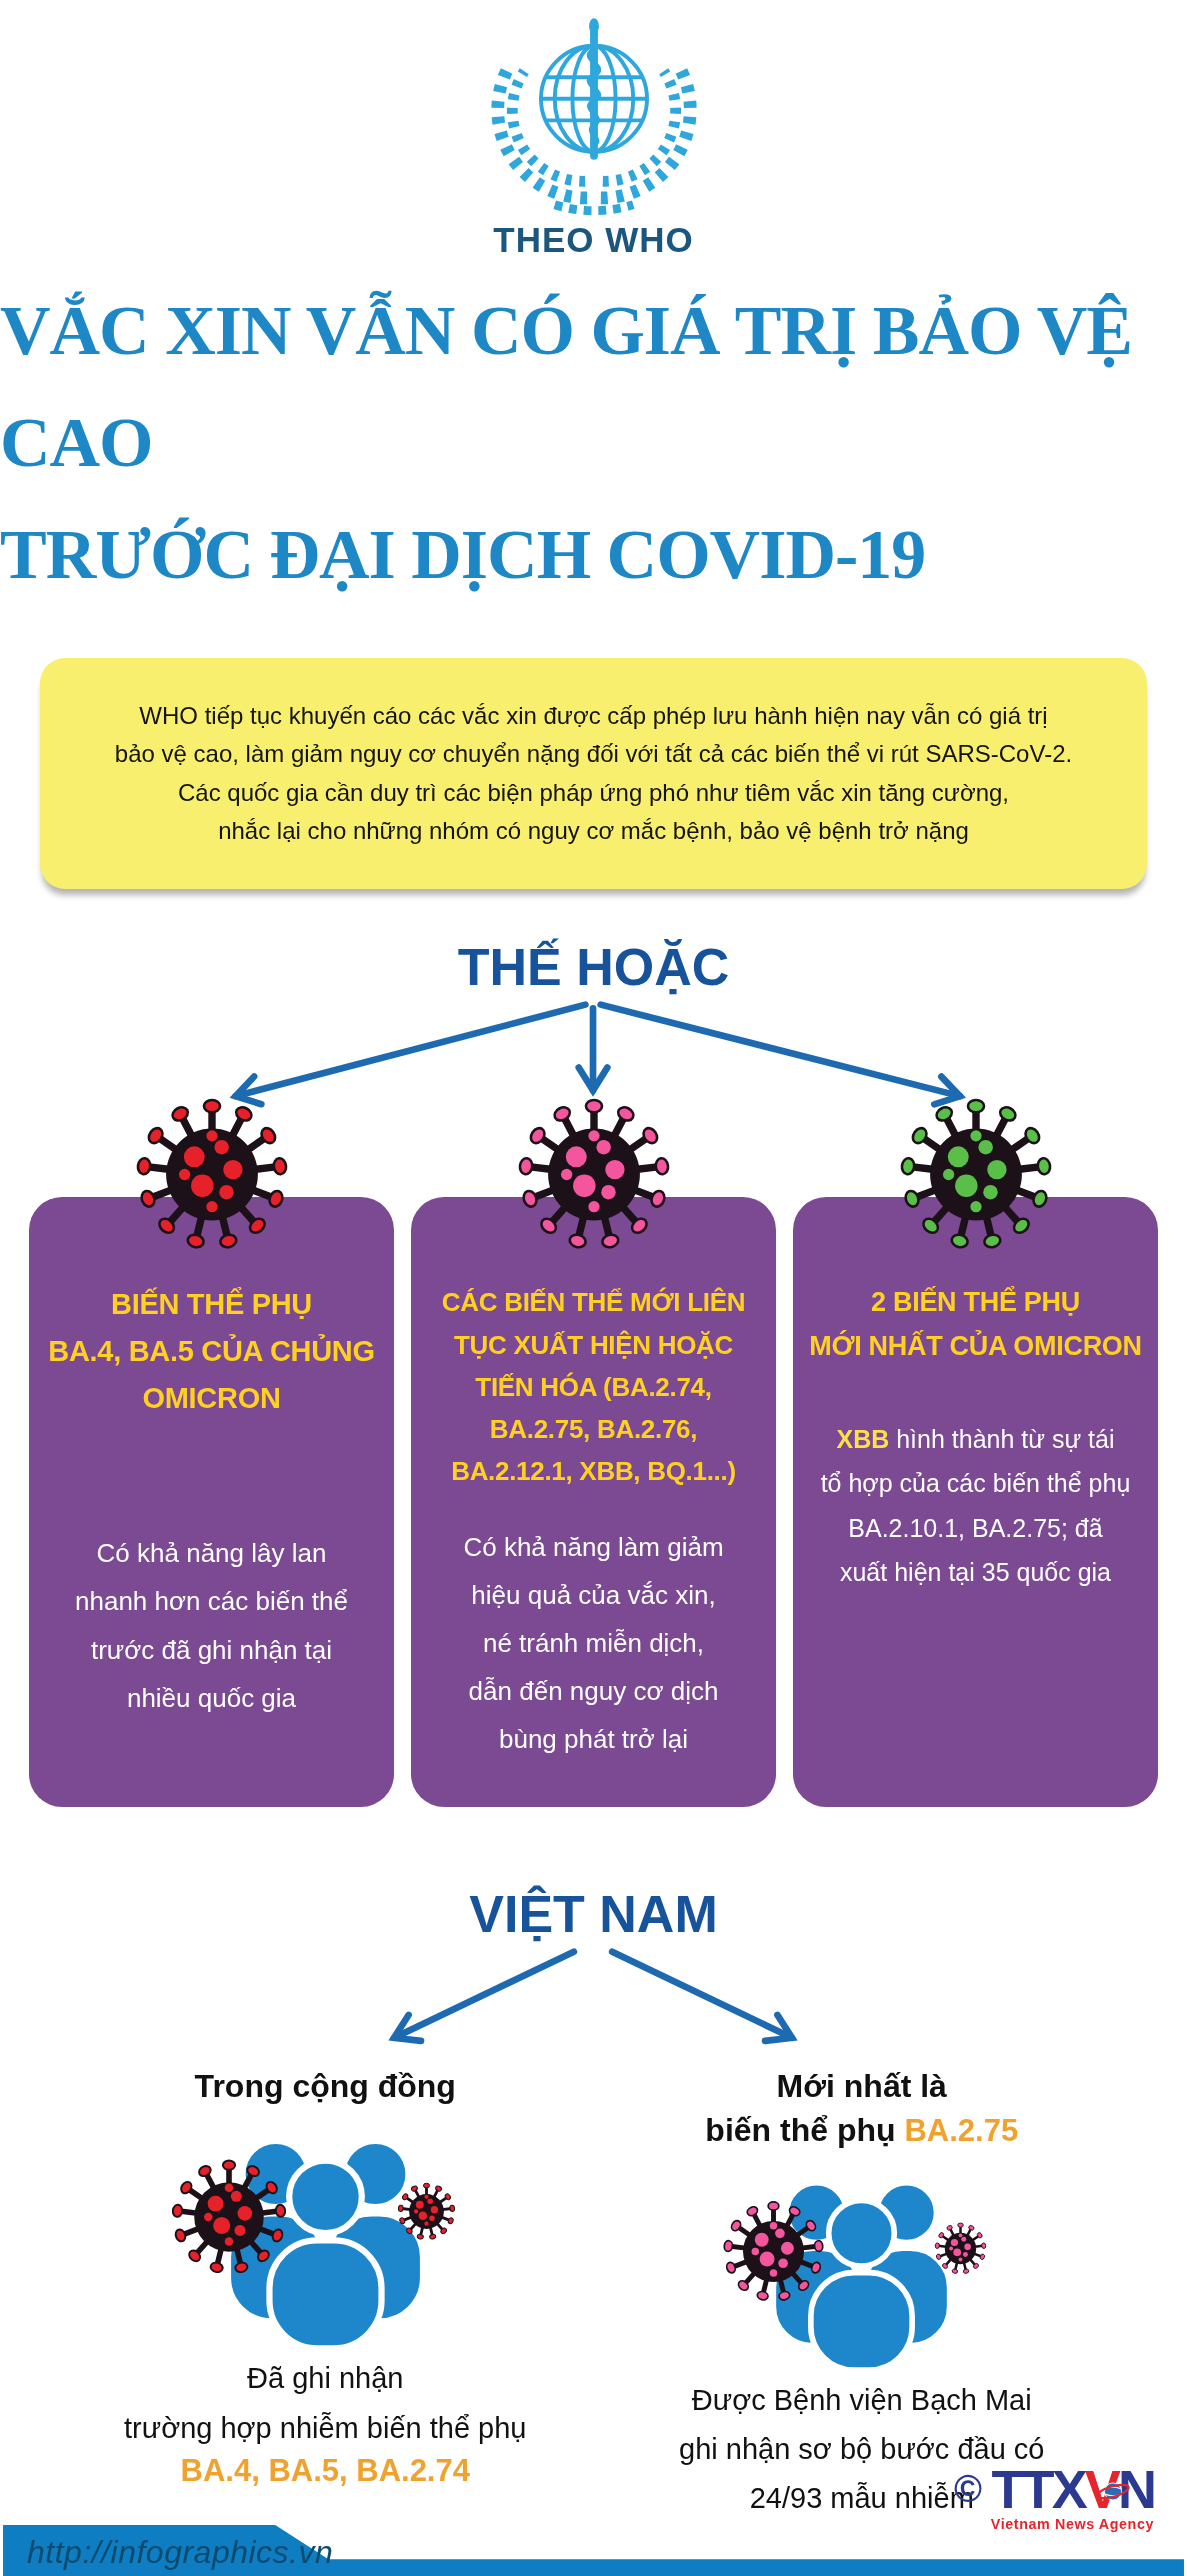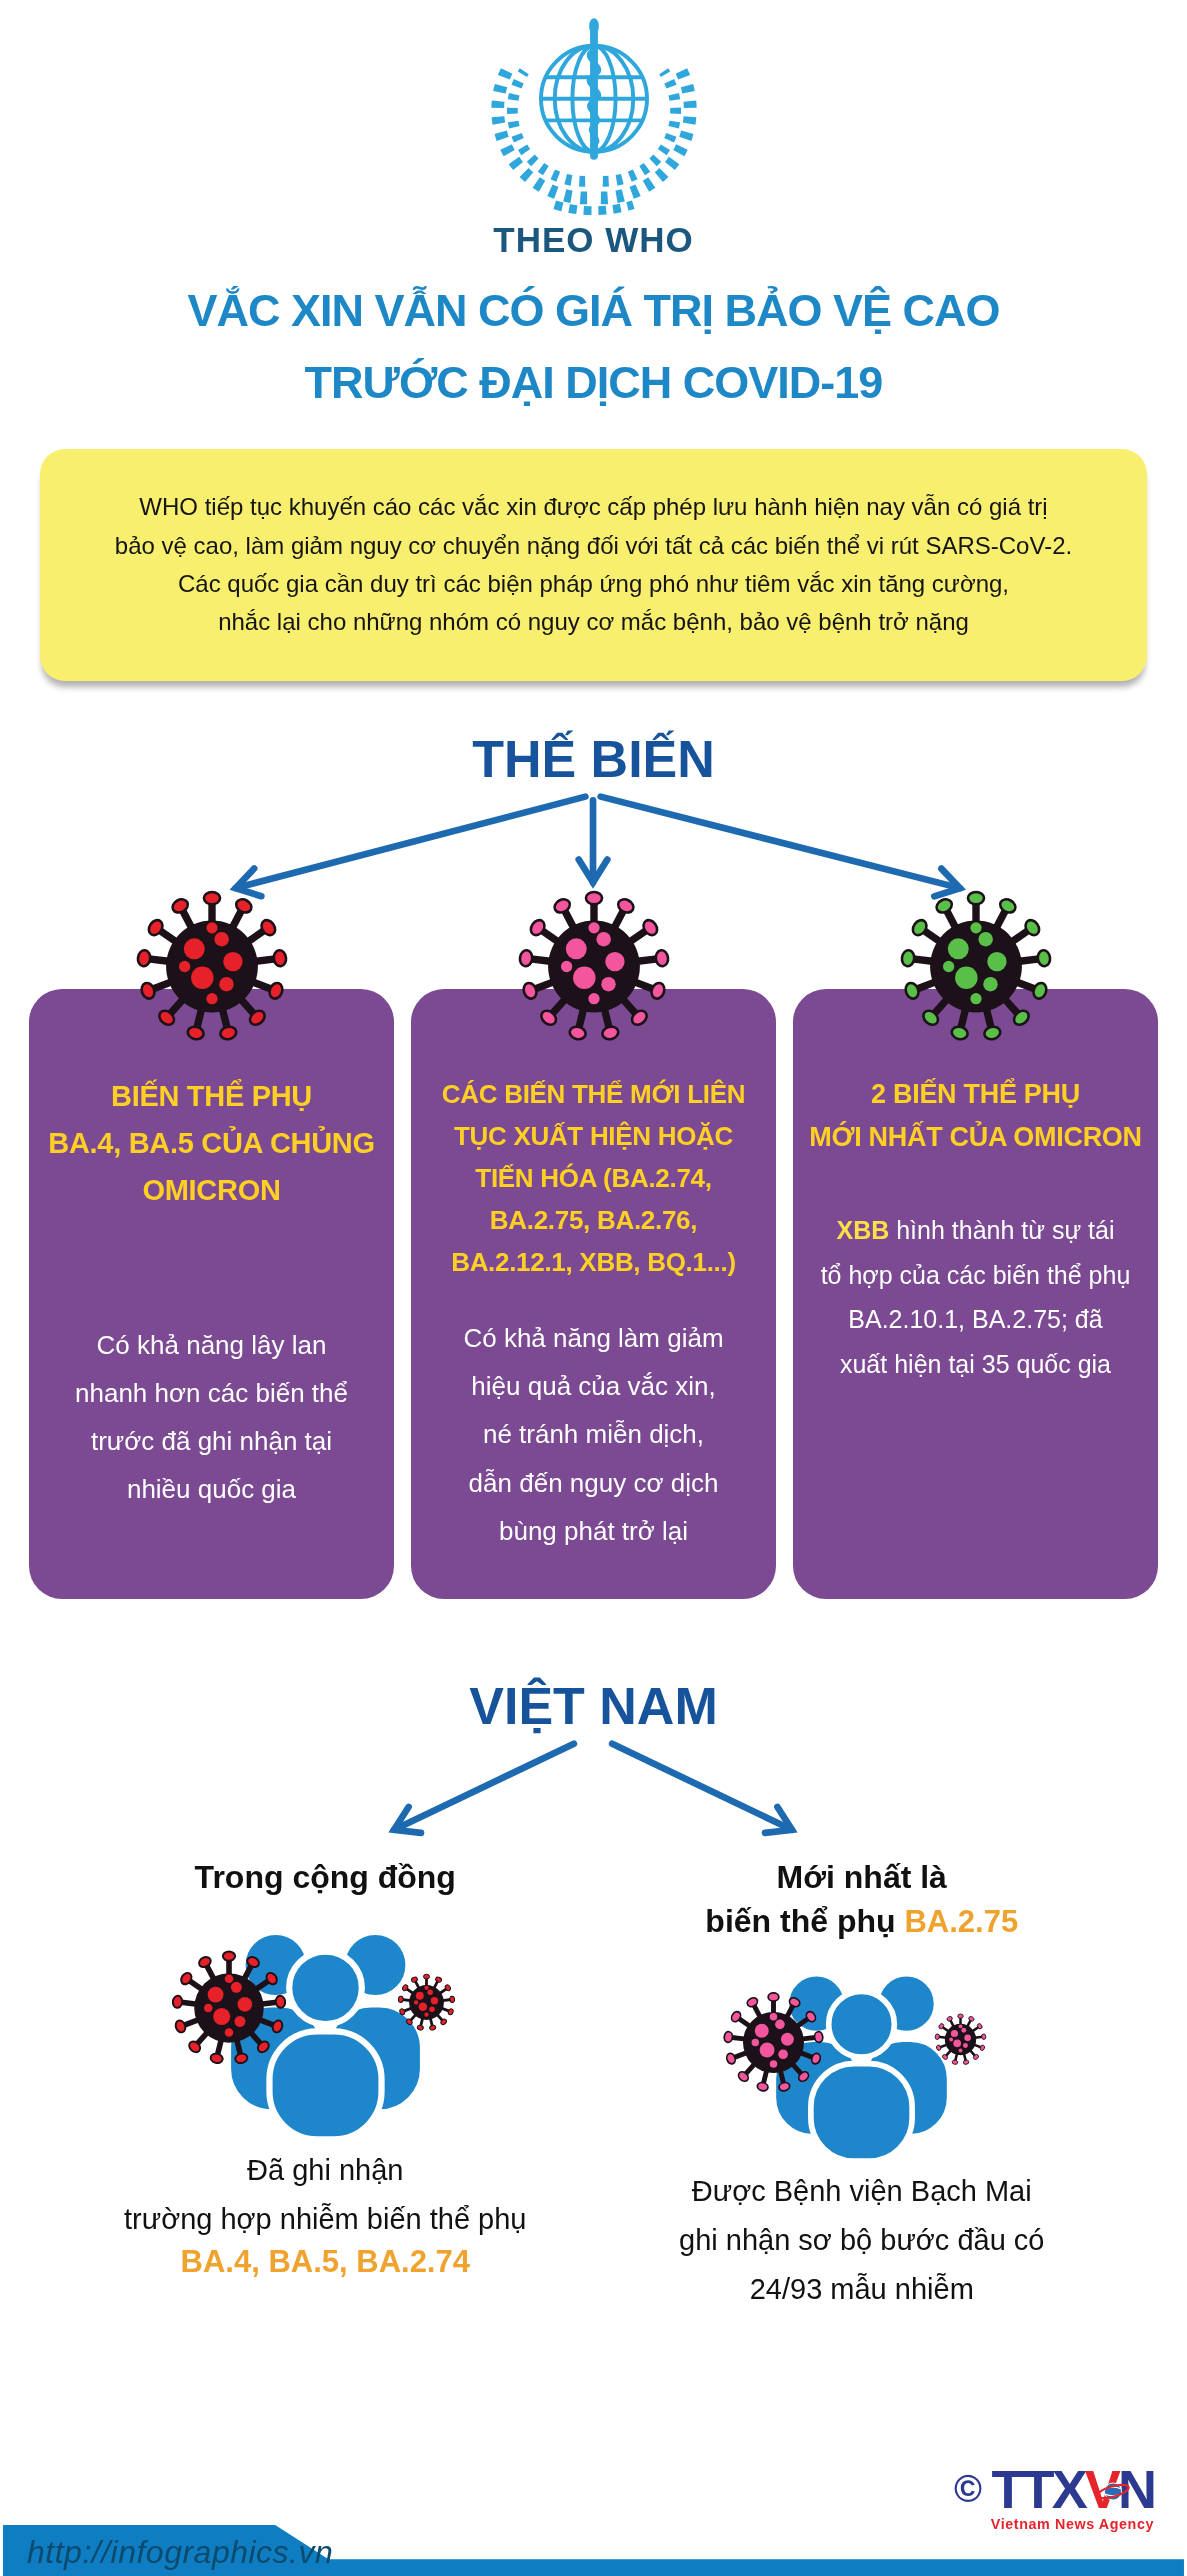--- a/index.html
+++ b/index.html
@@ -6,22 +6,22 @@
   body{
     width:1187px;height:2576px;position:relative;background:#ffffff;
     font-family:"Liberation Sans", sans-serif;overflow:hidden;
   }
   .page{width:1187px;height:2576px;position:relative;}
 
   
   .who-logo{display:block;margin:7.7px auto 0;width:216px;height:212px;}
   .kicker{text-align:center;color:#1a567d;font-weight:bold;font-size:35px;letter-spacing:1px;margin-top:0;}
   .main-title{
-    text-align:center;color:#1e88c7;font-weight:bold;font-size:45px;line-height:1.6;
-    letter-spacing:-1px;margin-top:15.3px;white-space:pre-line;
+    color:#1e88c7;font-weight:bold;font-size:70px;line-height:1.6;
+    letter-spacing:-1px;margin-top:15.3px;white-space:pre-line;font-family:Liberation Serif, serif;
   }
 
   
   .summary-box{
     margin:27px 40px 0;background:#f8ef6f;border-radius:25px;
     padding:39px 19px;text-align:center;font-size:24px;line-height:1.6;color:#141414;
     white-space:pre-line;box-shadow:0 8.6px 6.7px -2.9px rgba(0,0,0,.3);
   }
 
   
@@ -118,21 +118,21 @@
   </svg>
   <div class="kicker">THEO WHO</div>
   <h1 class="main-title">VẮC XIN VẪN CÓ GIÁ TRỊ BẢO VỆ CAO
 TRƯỚC ĐẠI DỊCH COVID-19</h1>
 
   <div class="summary-box">WHO tiếp tục khuyến cáo các vắc xin được cấp phép lưu hành hiện nay vẫn có giá trị
 bảo vệ cao, làm giảm nguy cơ chuyển nặng đối với tất cả các biến thể vi rút SARS-CoV-2.
 Các quốc gia cần duy trì các biện pháp ứng phó như tiêm vắc xin tăng cường,
 nhắc lại cho những nhóm có nguy cơ mắc bệnh, bảo vệ bệnh trở nặng</div>
 
-  <h2 class="section-heading world-heading">THẾ BIẾN</h2>
+  <h2 class="section-heading world-heading">THẾ HOẶC</h2>
   <svg class="arrows" width="1187" height="122" viewBox="0 0 1241 128">
     <g stroke="#1d6ab0" stroke-width="7" fill="none" stroke-linecap="round">
       <line x1="612" y1="8" x2="245" y2="104"></line>
       <line x1="620" y1="12" x2="620" y2="98"></line>
       <line x1="628" y1="8" x2="1005" y2="104"></line>
       <g transform="translate(245,104) rotate(165.4)">
           <path d="M -24 -15 L 0 0 L -24 15"></path>
         </g>
       <g transform="translate(620,98) rotate(90)">
           <path d="M -24 -15 L 0 0 L -24 15"></path>

